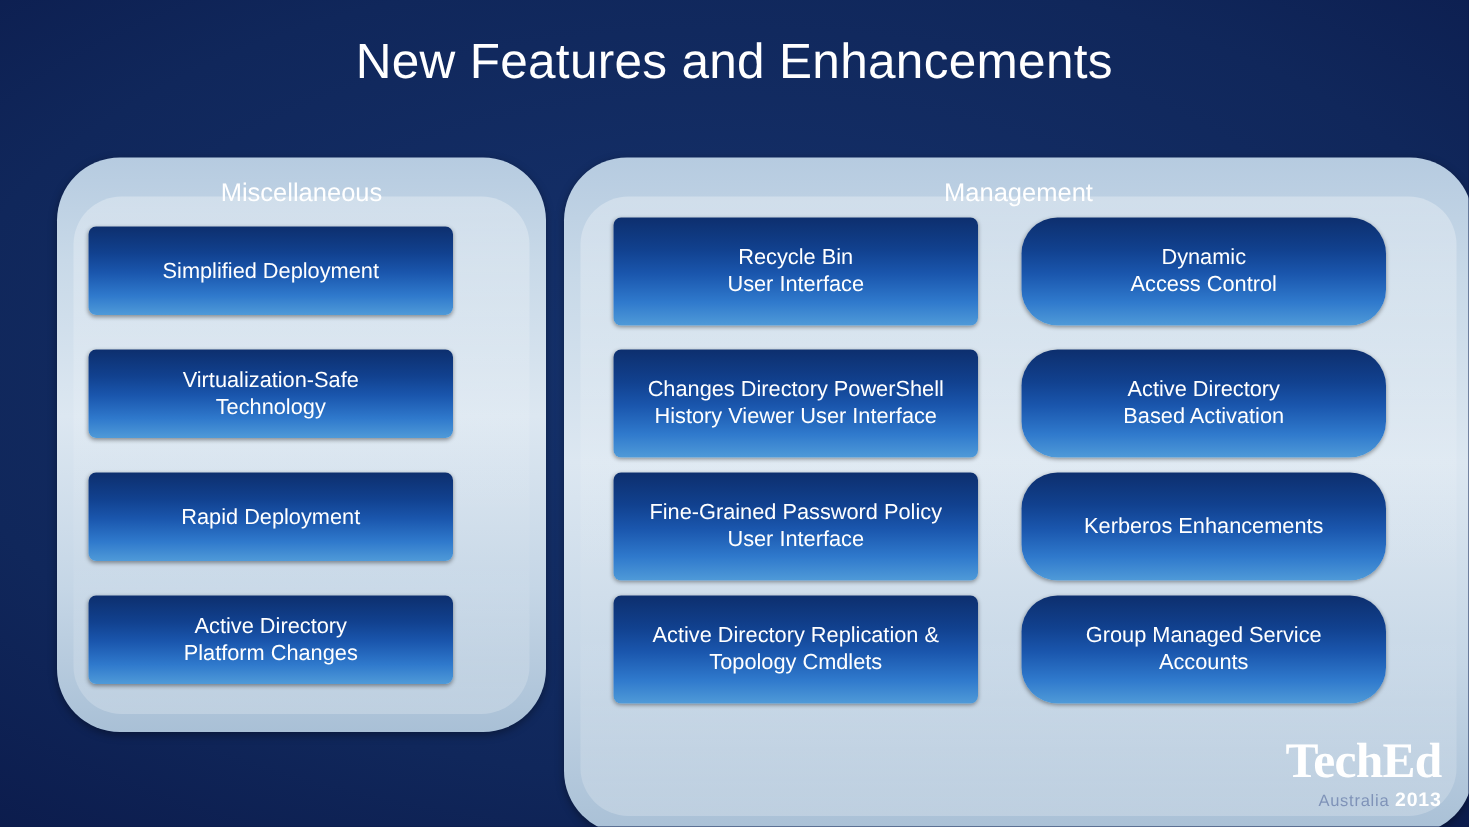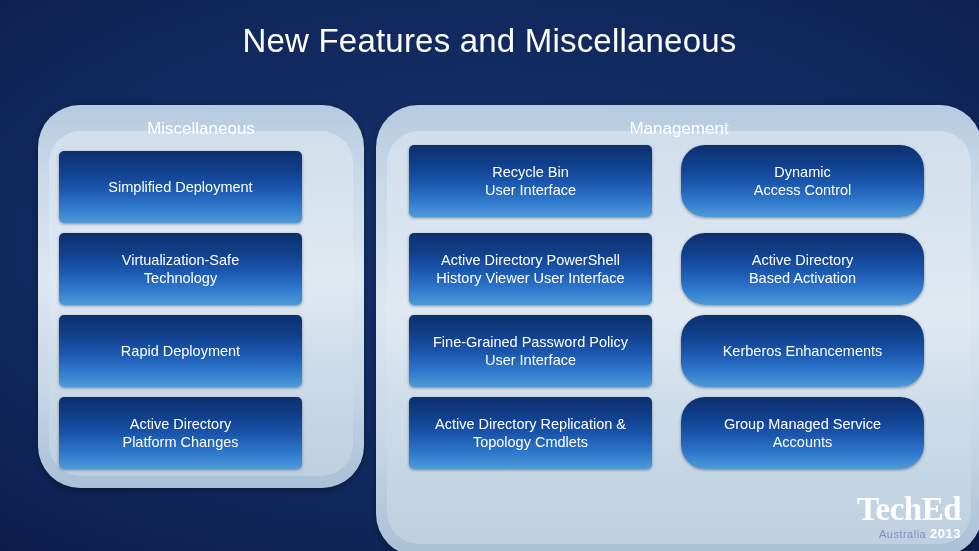--- a/index.html
+++ b/index.html
@@ -94,21 +94,21 @@
     padding: 0 8px;
     box-sizing: border-box;
     background: linear-gradient(to bottom, #0d2f6e 0%, #11418f 30%, #1a56ad 52%, #2f79cc 78%, #4f9ad8 100%);
     box-shadow: 0 1px 3px rgba(0,0,0,0.4);
   }
   .card span {
     display: block;
   }
 
   
-  .misc .card { left: 10px; width: 243px; height: 72px; }
+  .misc .card { left: 10px; width: 243px; height: 59px; }
   .misc .r0 { top: 20px; }
   .misc .r1 { top: 102px; }
   .misc .r2 { top: 184px; }
   .misc .r3 { top: 266px; }
 
   .mgmt .card { width: 243px; height: 72px; }
   .mgmt .c0 { left: 22px; }
   .mgmt .c1 { left: 294px; border-radius: 24px; }
   .mgmt .r0 { top: 14px; }
   .mgmt .r1 { top: 102px; }
@@ -143,21 +143,21 @@
     color: #ffffff;
     font-weight: bold;
     font-size: 13px;
   }
 </style>
 </head>
 <body>
 
 <div class="slide">
 
-  <div class="slide-title">New Features and Miscellaneous</div>
+  <div class="slide-title">New Features and Enhancements</div>
 
   <div class="group" id="group-misc">
     <div class="group-label">Miscellaneous</div>
     <div class="group-inner">
       <div class="cards misc">
 
         <div class="card r0">
           <div>
             <span>Simplified Deployment</span>
           </div>
@@ -194,21 +194,21 @@
 
         <div class="card c0 r0">
           <div>
             <span>Recycle Bin</span>
             <span>User Interface</span>
           </div>
         </div>
 
         <div class="card c0 r1">
           <div>
-            <span>Active Directory PowerShell</span>
+            <span>Changes Directory PowerShell</span>
             <span>History Viewer User Interface</span>
           </div>
         </div>
 
         <div class="card c0 r2">
           <div>
             <span>Fine-Grained Password Policy</span>
             <span>User Interface</span>
           </div>
         </div>

